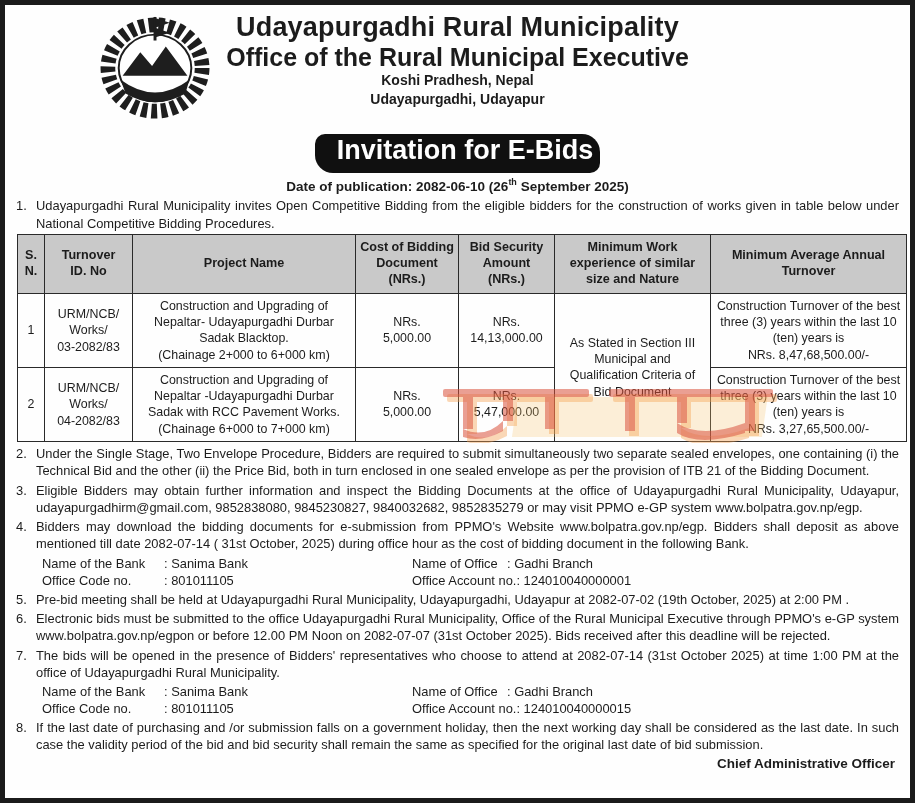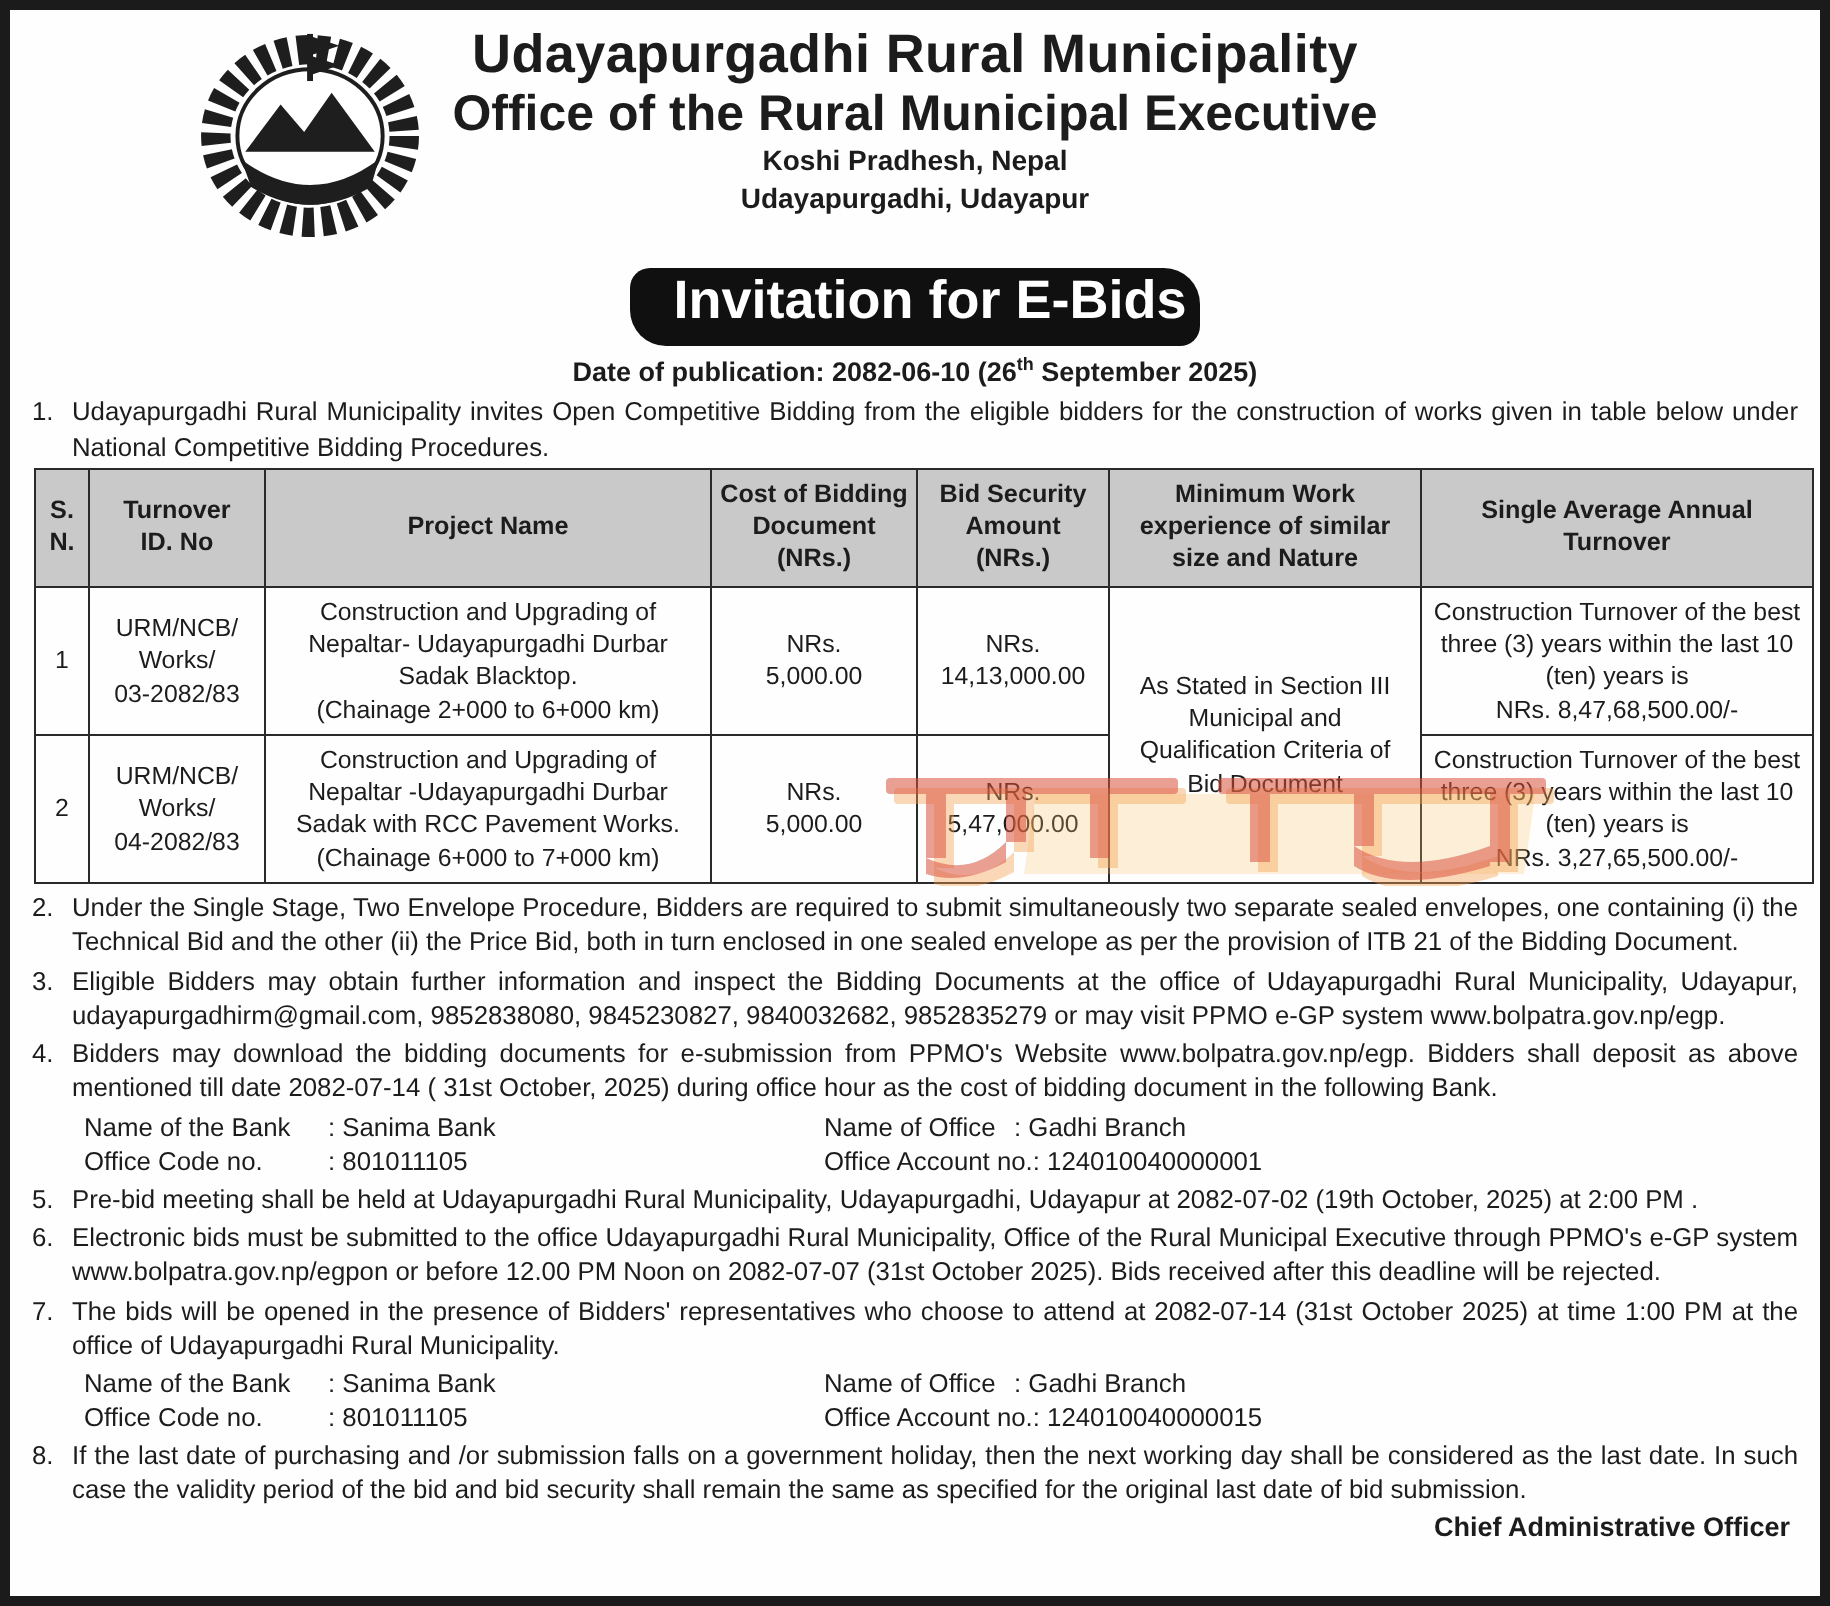--- a/index.html
+++ b/index.html
@@ -92,21 +92,21 @@
       <th>Project Name</th>
       <th>Cost of Bidding
 Document
 (NRs.)</th>
       <th>Bid Security
 Amount
 (NRs.)</th>
       <th>Minimum Work
 experience of similar
 size and Nature</th>
-      <th>Single Average Annual
+      <th>Minimum Average Annual
 Turnover</th>
     </tr>
     <tr class="row-h">
       <td>1</td>
       <td>URM/NCB/
 Works/
 03-2082/83</td>
       <td>Construction and Upgrading of Nepaltar- Udayapurgadhi Durbar Sadak Blacktop.
 (Chainage 2+000 to 6+000 km)</td>
       <td>NRs.

